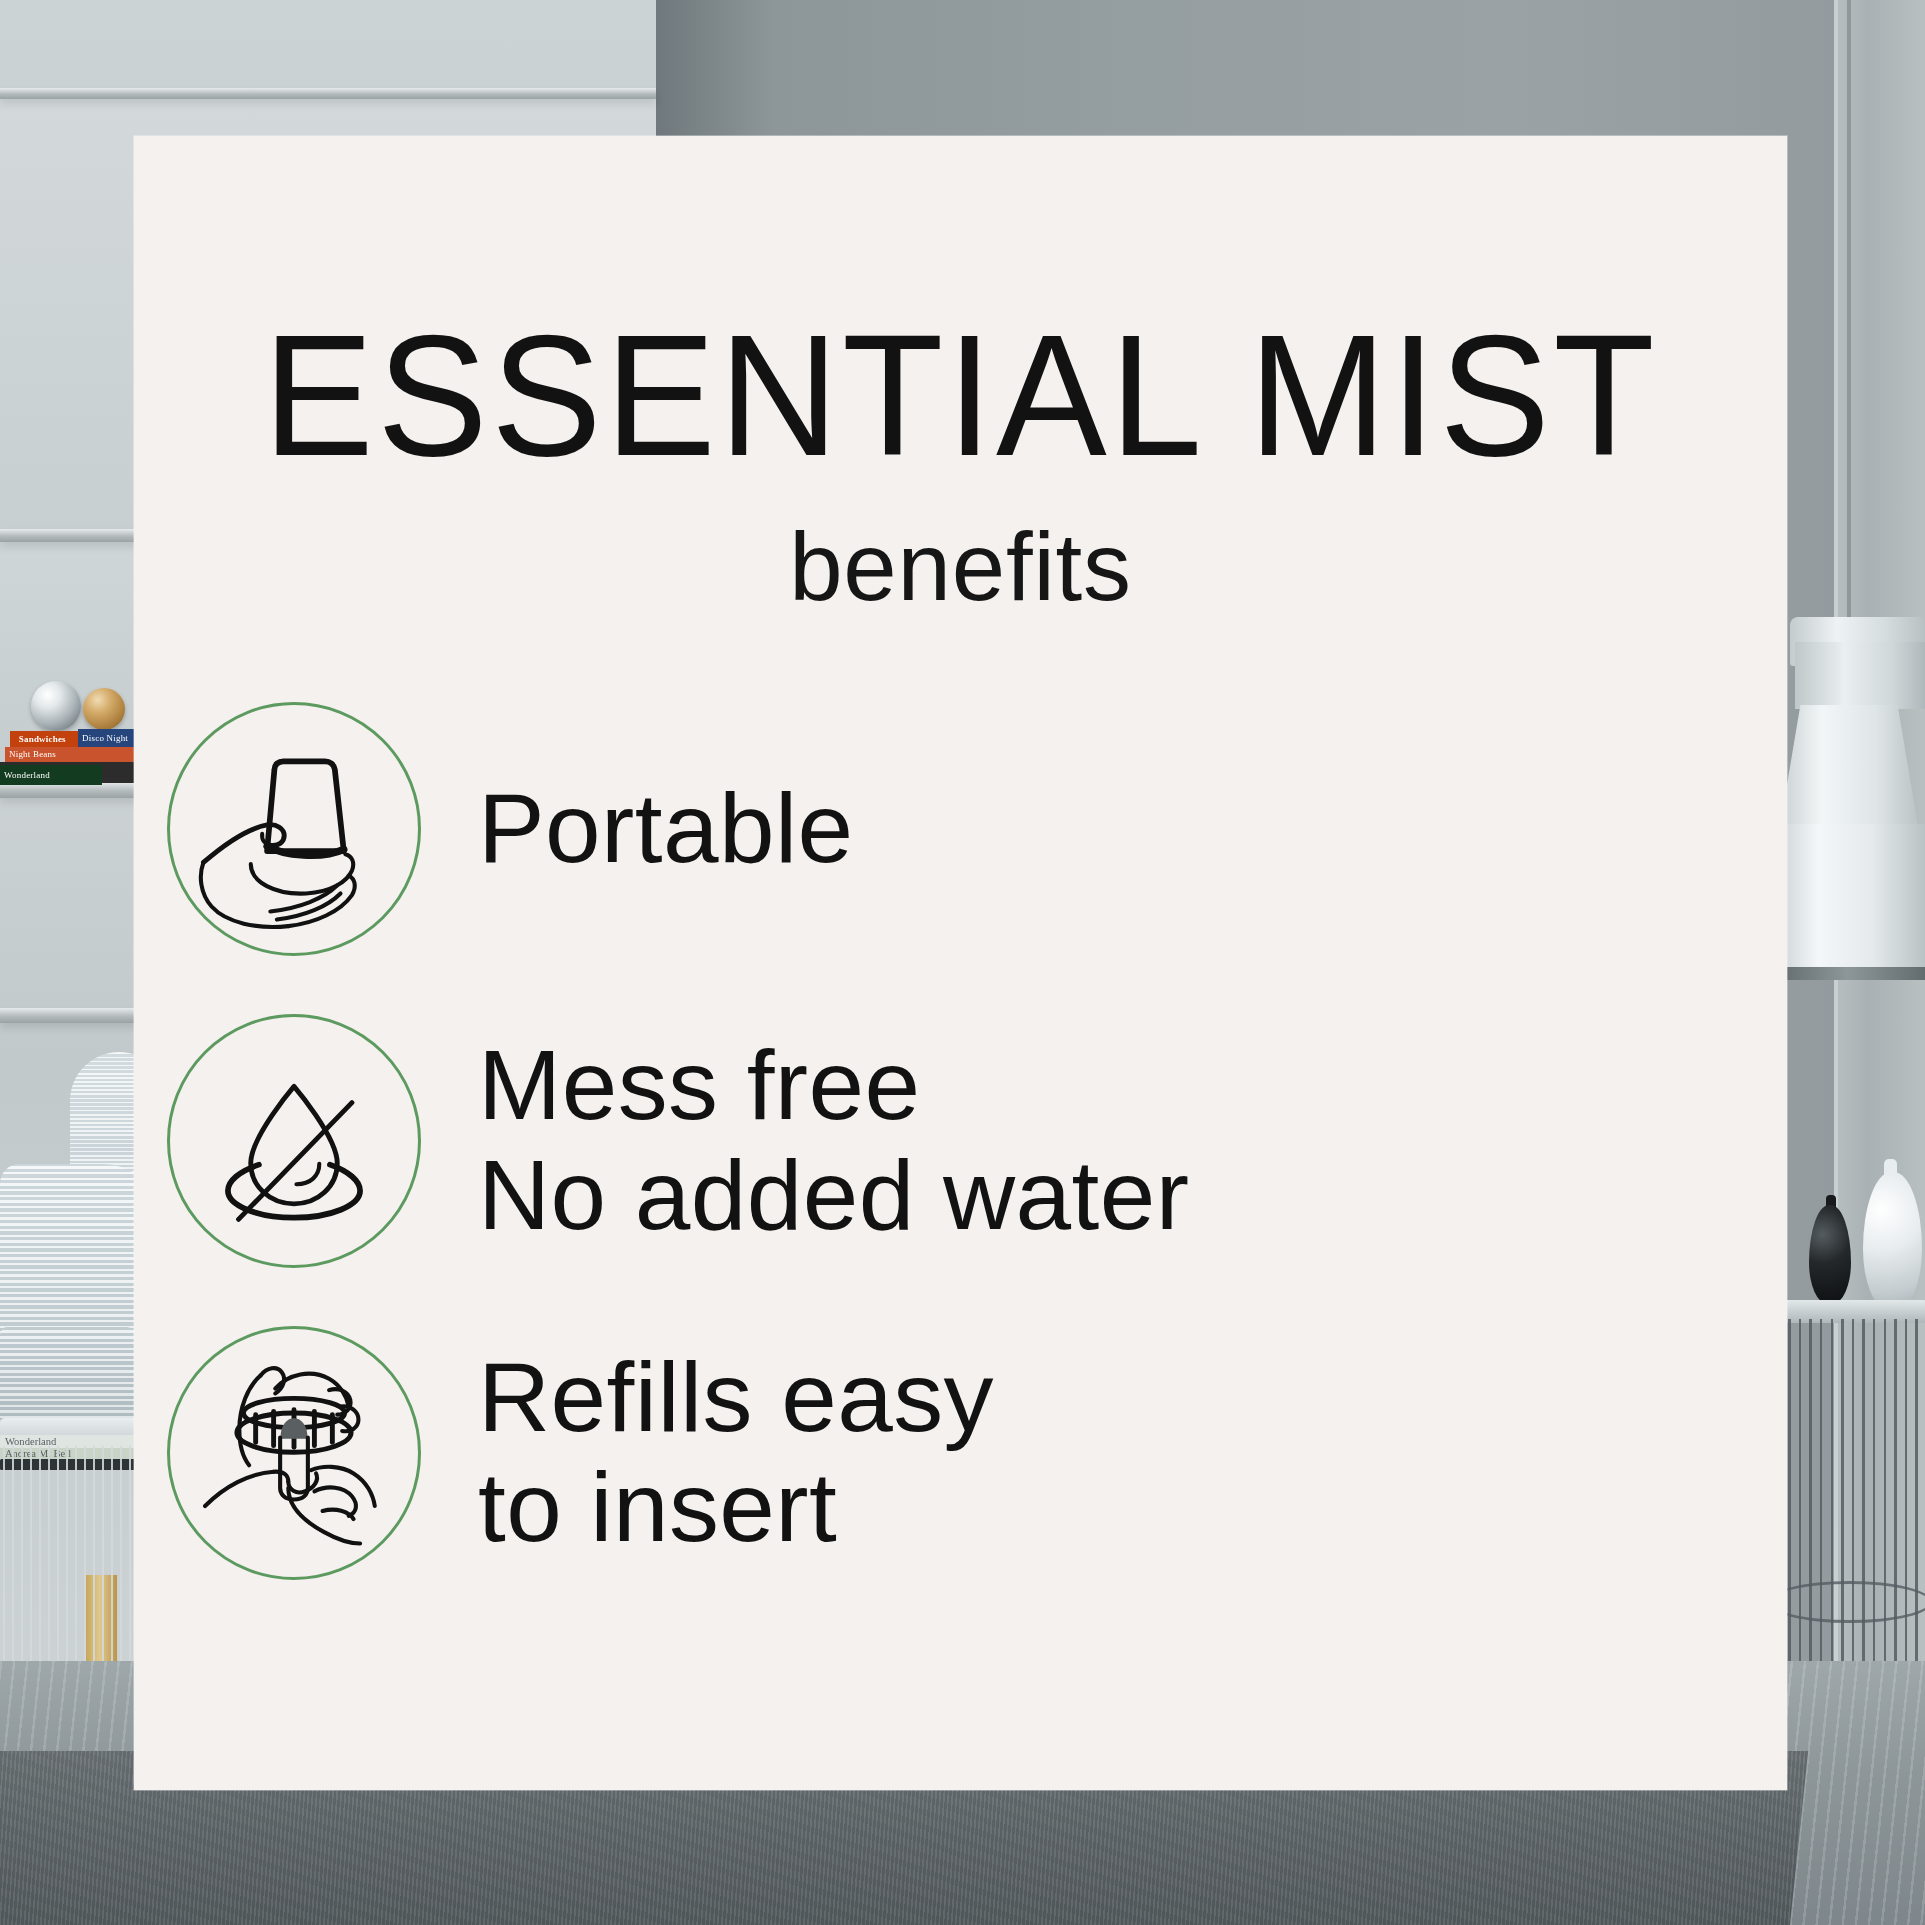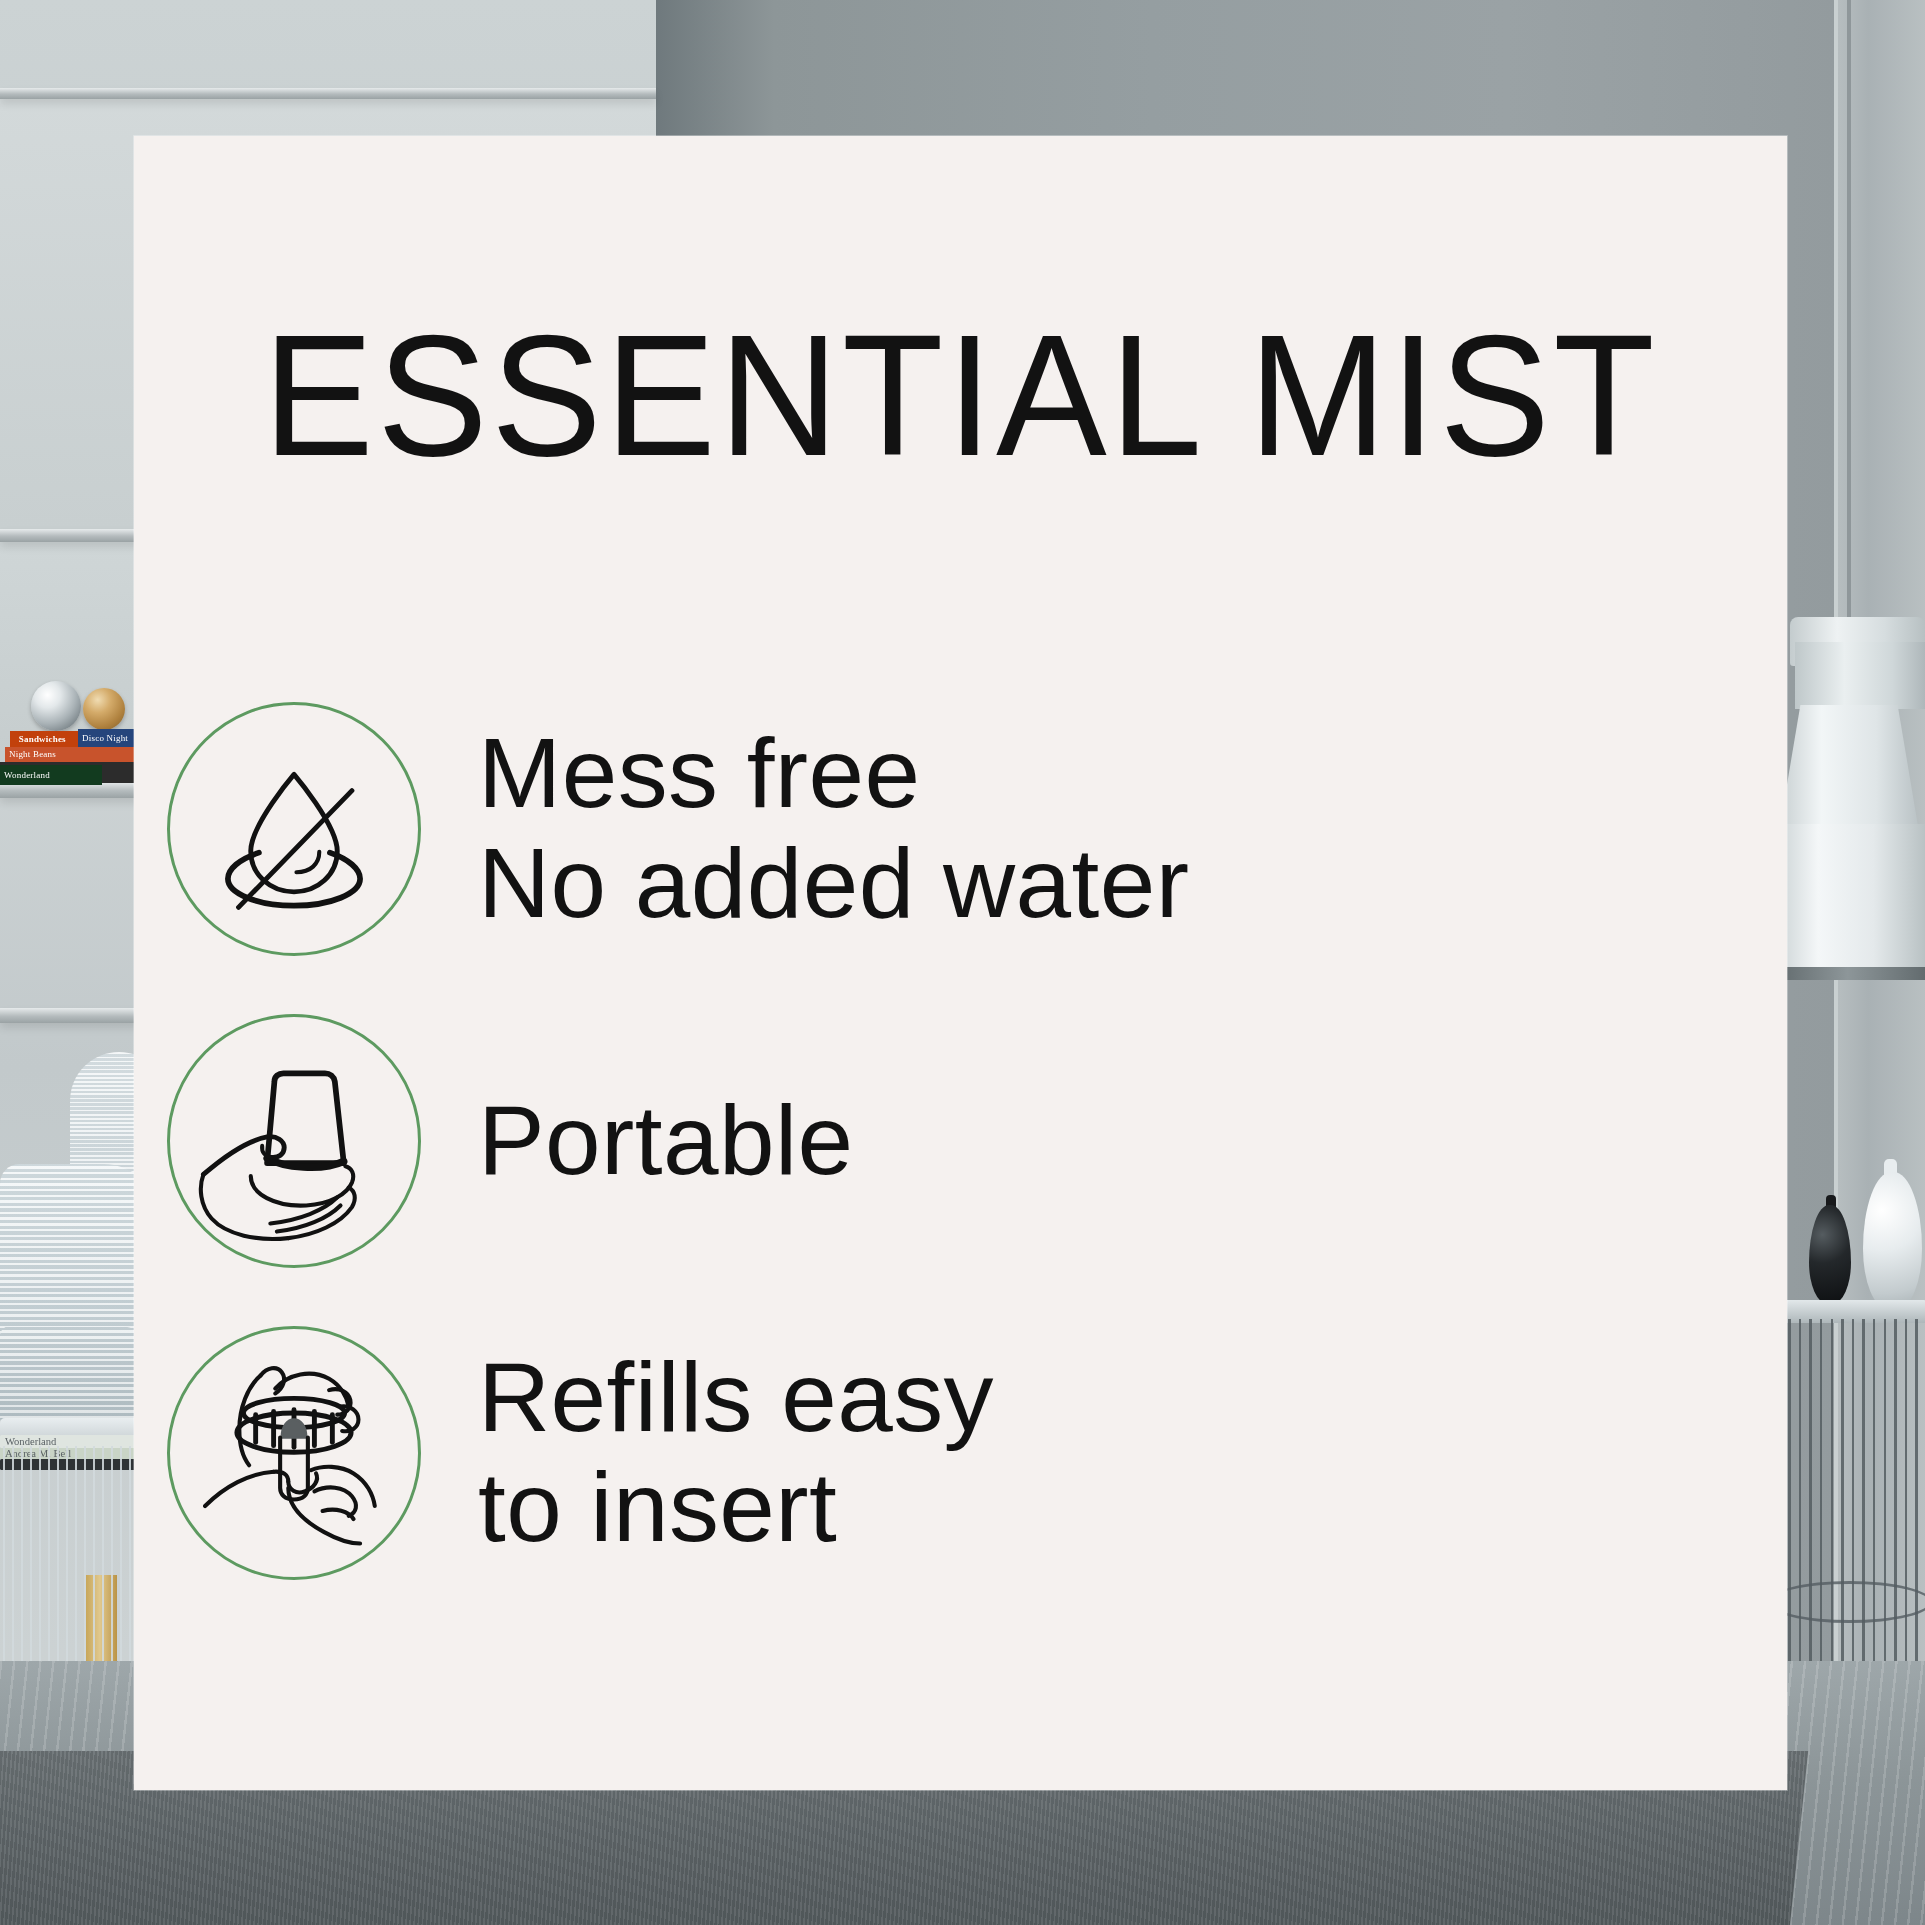--- a/index.html
+++ b/index.html
@@ -417,59 +417,60 @@
     <div class="rt-wires"></div>
     <div class="rt-ring"></div>
 
     <div class="floor-wood"></div>
     <div class="rug"></div>
   </div>
 
   <div class="card">
 
     <div class="title">ESSENTIAL MIST</div>
+    <div class="subtitle">benefits</div>
 
     <div class="benefits">
-
-      <div class="benefit-row">
-        <div class="icon-circle">
-          <svg width="204" height="204" viewBox="0 0 250 250" fill="none" stroke="#111" stroke-width="6" stroke-linecap="round" stroke-linejoin="round">
-
-            <path d="M125 58 C125 58 72 120 72 152 C72 181 96 202 125 202 C154 202 178 181 178 152 C178 120 125 58 125 58 Z"></path>
-
-            <path d="M128 178 C145 178 156 168 156 153" stroke-width="5"></path>
-
-            <path d="M82 154 C58 162 44 174 44 186 C44 204 80 219 125 219 C170 219 206 204 206 186 C206 174 192 162 169 154" stroke-width="7"></path>
-
-            <path d="M57 221 L196 78" stroke-width="6"></path>
-          </svg>
-        </div>
-        <div class="benefit-text">Mess free
-No added water</div>
-      </div>
 
       <div class="benefit-row">
         <div class="icon-circle">
           <svg width="204" height="204" viewBox="0 0 250 250" fill="none" stroke="#111" stroke-width="5" stroke-linecap="round" stroke-linejoin="round">
 
             <path d="M101 52 C101 46 106 42 112 42 L163 42 C169 42 174 46 175 52 L186 152 L92 152 Z" stroke-width="7"></path>
 
             <path d="M92 146 C112 158 160 162 186 150" stroke-width="9"></path>
 
             <path d="M14 166 C44 140 70 124 92 120 C104 118 113 125 113 133 C113 141 106 146 97 145" stroke-width="6"></path>
             <path d="M97 145 C90 144 85 139 86 131" stroke-width="5"></path>
             <path d="M14 166 C8 182 10 204 24 220 C42 240 80 248 118 244" stroke-width="5"></path>
 
             <path d="M72 168 C72 190 102 206 140 204 C170 202 190 190 196 176 C200 166 196 158 188 156" stroke-width="5"></path>
             <path d="M118 244 C152 240 182 226 196 206 C202 196 200 186 192 182" stroke-width="5"></path>
             <path d="M96 226 C132 222 162 210 178 194" stroke-width="5"></path>
             <path c="" d="M104 236 C138 232 166 220 182 204" stroke-width="5"></path>
           </svg>
         </div>
         <div class="benefit-text">Portable</div>
+      </div>
+
+      <div class="benefit-row">
+        <div class="icon-circle">
+          <svg width="204" height="204" viewBox="0 0 250 250" fill="none" stroke="#111" stroke-width="6" stroke-linecap="round" stroke-linejoin="round">
+
+            <path d="M125 58 C125 58 72 120 72 152 C72 181 96 202 125 202 C154 202 178 181 178 152 C178 120 125 58 125 58 Z"></path>
+
+            <path d="M128 178 C145 178 156 168 156 153" stroke-width="5"></path>
+
+            <path d="M82 154 C58 162 44 174 44 186 C44 204 80 219 125 219 C170 219 206 204 206 186 C206 174 192 162 169 154" stroke-width="7"></path>
+
+            <path d="M57 221 L196 78" stroke-width="6"></path>
+          </svg>
+        </div>
+        <div class="benefit-text">Mess free
+No added water</div>
       </div>
 
       <div class="benefit-row">
         <div class="icon-circle">
           <svg width="204" height="204" viewBox="0 0 250 250" fill="none" stroke="#111" stroke-width="5" stroke-linecap="round" stroke-linejoin="round">
 
             <path d="M84 30 C92 20 104 18 110 26 C116 34 112 46 102 52" stroke-width="5"></path>
             <path d="M84 30 C68 44 58 70 58 96 C58 116 62 130 70 140" stroke-width="5"></path>
             <path d="M102 46 C118 28 146 22 168 34 C182 42 190 56 192 68" stroke-width="5"></path>
             <path d="M168 48 C180 44 192 50 194 60 C196 70 188 78 178 78" stroke-width="5"></path>

